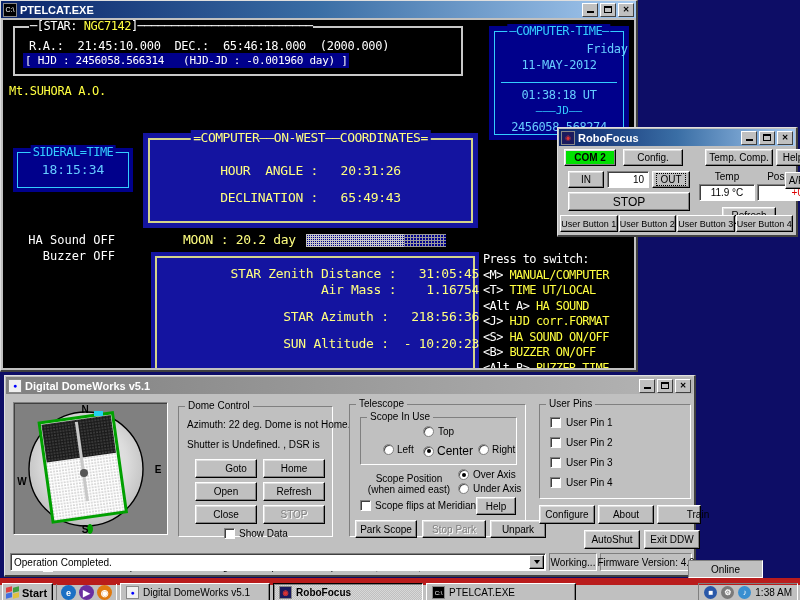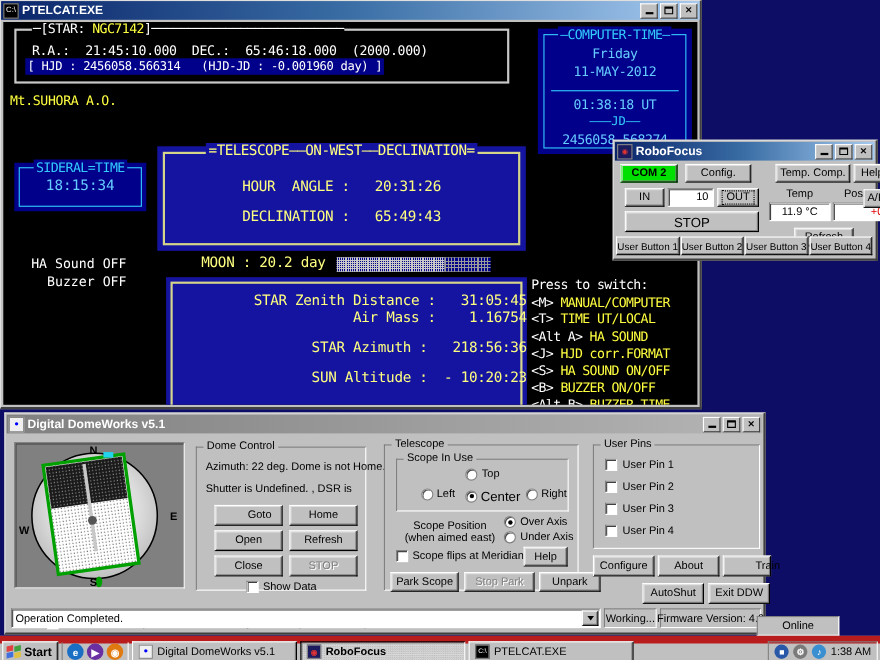--- a/index.html
+++ b/index.html
@@ -100,21 +100,21 @@
     position:absolute; left:50%; transform:translateX(-50%); top:-2px;
     background:#00008b; padding:0 2px; color:#3cf; font-size:12px;
     font-family:"DejaVu Sans Mono",monospace; white-space:nowrap;
     letter-spacing:-0.6px;
   }
   #comp-time .l {
     position:absolute; width:100%; text-align:center; color:#6cf;
     font-size:12px; font-family:"DejaVu Sans Mono",monospace;
     letter-spacing:-0.4px;
   }
-  #ct-day{ top:16px;} #ct-date{top:32px;} #ct-ut{top:62px;} #ct-jd{top:94px;}
+  #ct-day{ top:16px;margin-left:48px;} #ct-date{top:32px;} #ct-ut{top:62px;} #ct-jd{top:94px;}
   #ct-hr { position:absolute; left:12px; right:12px; top:56px; height:1px; background:#3cf;}
   #ct-jdlbl {
     position:absolute; left:0; right:0; top:78px; text-align:center;
     color:#3cf; font-size:11px; font-family:"DejaVu Sans Mono",monospace;
   }
 
   
   #sideral { left:10px; top:128px; width:120px; height:44px; background:#00008b;}
   #sideral .inner { position:absolute; inset:4px; border:1px solid #3cf;}
   #sideral .hdr {
@@ -451,21 +451,21 @@
     </div>
 
     <div id="sideral" class="panel">
       <div class="inner"></div>
       <div class="hdr">SIDERAL=TIME</div>
       <div class="val">18:15:34</div>
     </div>
 
     <div id="telcoord" class="panel">
       <div class="inner"></div>
-      <div class="hdr">=TELESCOPE——ON-WEST——DECLINATION=</div>
+      <div class="hdr">=COMPUTER——ON-WEST——COORDINATES=</div>
       <div class="row" id="tc-ha"><span>HOUR  ANGLE :</span>   <span class="v">20:31:26</span></div>
       <div class="row" id="tc-dec"><span>DECLINATION :</span>   <span class="v">65:49:43</span></div>
     </div>
 
     <div id="hasound"><span>HA Sound OFF</span>
 <span>Buzzer OFF</span></div>
 
     <div id="moonline">MOON : 20.2 day</div>
     <div id="moonbar">
       <div class="lit" style="width: 70%;"></div>

